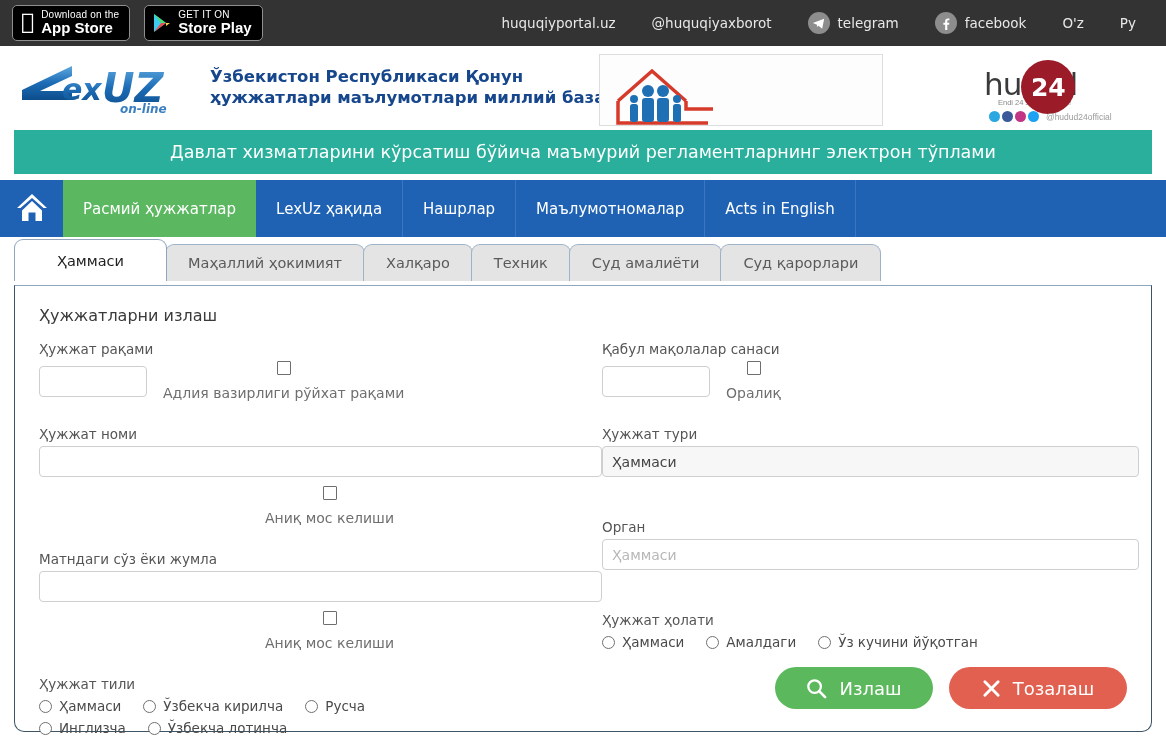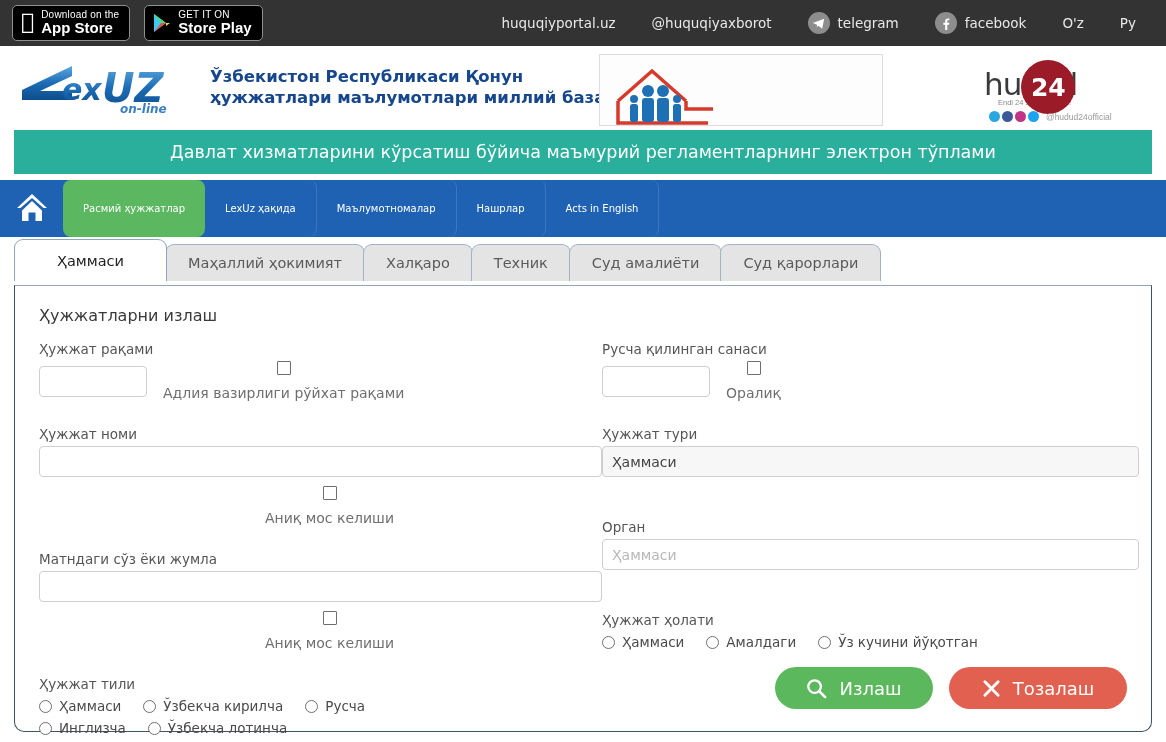--- a/index.html
+++ b/index.html
@@ -119,25 +119,24 @@
   .mainnav{
     height:57px; background:#1f62b4; display:flex; align-items:stretch;
     margin-top:6px;
   }
   .nav-home{
     width:63px; display:flex;align-items:center;justify-content:center;
     cursor:pointer;
   }
   .nav-item{
     display:flex;align-items:center;justify-content:center;
-    color:#ffffff; font-size:10px;
+    color:#ffffff; font-size:15px;
     border-right:1px solid #3b76c0;
     padding:0 20px; cursor:pointer; white-space:nowrap;
     font-family:"DejaVu Sans", sans-serif;
-    border-radius:8px;
   }
   .nav-item.active{ background:#5cb860; border-right:none;}
   .nav-fill{ flex:1; }
 
   
   .tabs{
     position:relative; height:42px; margin:2px 0 0 14px;
     display:flex; align-items:flex-end;
   }
   .tab{
@@ -354,24 +353,24 @@
       </svg>
     </span>
   </div>
   <div class="nav-item active">
     <span>Расмий ҳужжатлар</span>
   </div>
   <div class="nav-item">
     <span>LexUz ҳақида</span>
   </div>
   <div class="nav-item">
+    <span>Нашрлар</span>
+  </div>
+  <div class="nav-item">
     <span>Маълумотномалар</span>
-  </div>
-  <div class="nav-item">
-    <span>Нашрлар</span>
   </div>
   <div class="nav-item">
     <span>Acts in English</span>
   </div>
   <div class="nav-fill"></div>
 </div>
 
 <div class="tabs">
   <div class="tab active">
     <span>Ҳаммаси</span>
@@ -456,21 +455,21 @@
               <span class="rd"></span>
               <span class="rd-lbl">Ўзбекча лотинча</span>
             </label>
           </div>
         </div>
       </div>
 
       <div class="col-r">
 
         <div>
-          <div class="fl">Русча қилинган санаси</div>
+          <div class="fl">Қабул мақолалар санаси</div>
           <div class="row-inline">
             <input class="inp small" type="text" value="" style="">
             <div class="cbrow">
               <span class="cb"></span>
               <span class="cb-lbl">Оралиқ</span>
             </div>
           </div>
         </div>
 
         <div class="grp">

